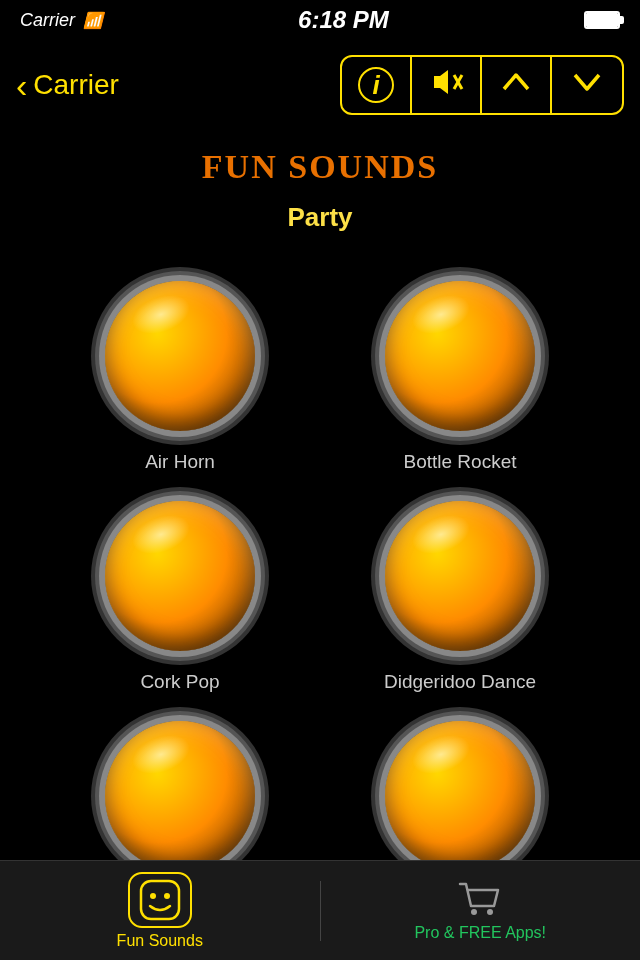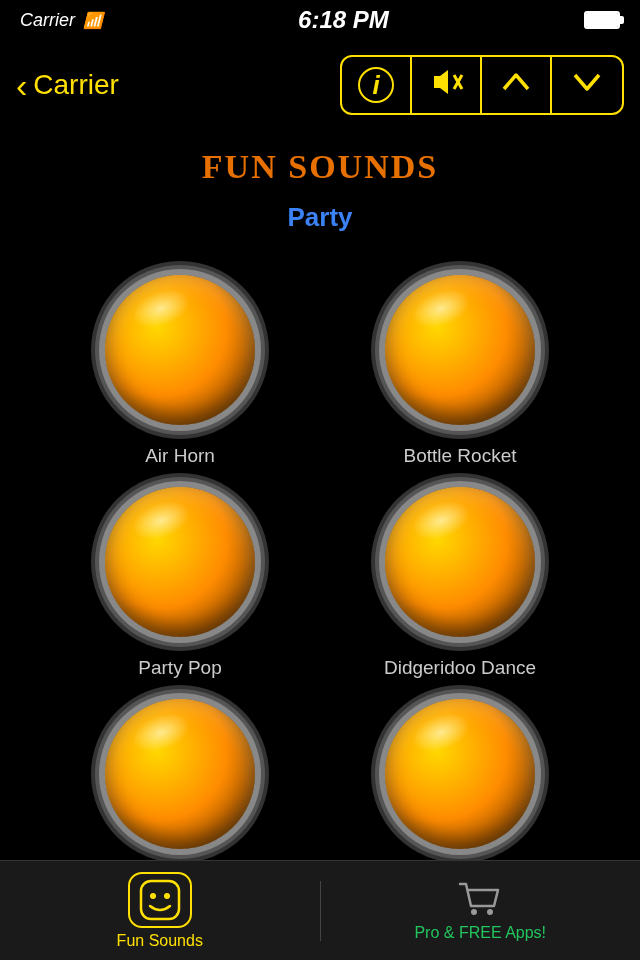--- a/index.html
+++ b/index.html
@@ -113,31 +113,31 @@
       font-family: 'Comic Sans MS', 'Chalkboard SE', cursive;
       font-size: 34px;
       font-weight: bold;
       color: #E87000;
       letter-spacing: 2px;
       text-transform: uppercase;
     }
     .section-title {
       font-size: 26px;
       font-weight: bold;
-      color: #3b82f6;
+      color: #fde047;
       text-align: center;
       margin-top: 10px;
-      margin-bottom: 16px;
+      margin-bottom: 22px;
     }
 
     
     .sounds-grid {
       display: grid;
       grid-template-columns: 1fr 1fr;
-      gap: 10px 20px;
+      gap: 18px 20px;
       padding: 16px 50px;
     }
     .sound-item {
       display: flex;
       flex-direction: column;
       align-items: center;
       gap: 10px;
       cursor: pointer;
     }
     .sound-btn {
@@ -299,21 +299,21 @@
     <div class="btn-wrap">
       <button class="sound-btn"></button>
     </div>
     <span class="sound-label">Bottle Rocket</span>
   </div>
 
   <div class="sound-item">
     <div class="btn-wrap">
       <button class="sound-btn"></button>
     </div>
-    <span class="sound-label">Party Pop</span>
+    <span class="sound-label">Cork Pop</span>
   </div>
 
   <div class="sound-item">
     <div class="btn-wrap">
       <button class="sound-btn"></button>
     </div>
     <span class="sound-label">Didgeridoo Dance</span>
   </div>
 
   <div class="sound-item">

